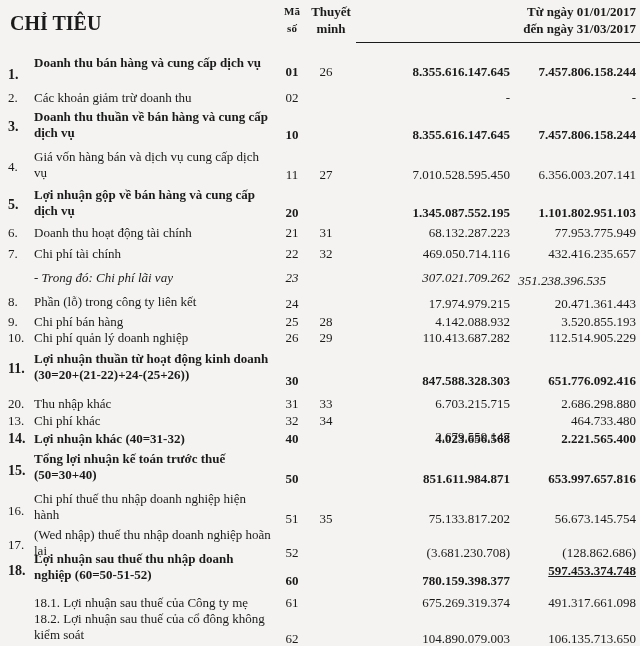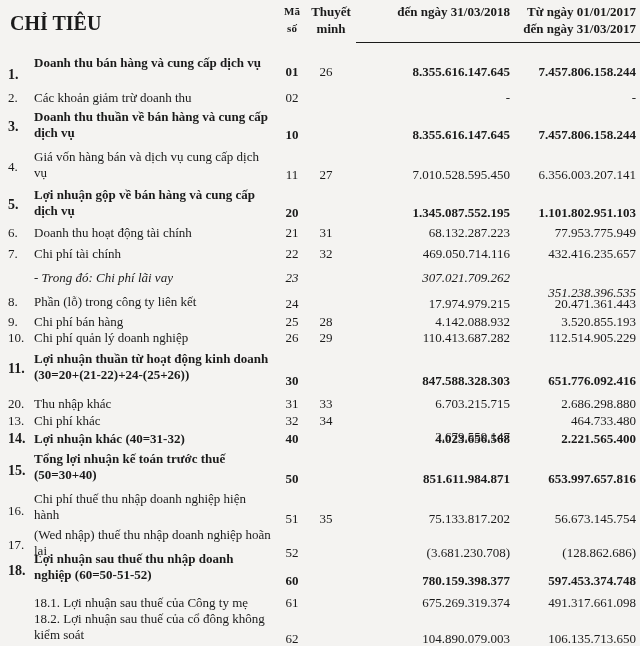--- a/index.html
+++ b/index.html
@@ -37,21 +37,20 @@
   <div class="title">CHỈ TIÊU</div>
   <div class="code">
     <div>Mã</div>
     <div>số</div>
   </div>
   <div class="note">
     <div>Thuyết</div>
     <div>minh</div>
   </div>
   <div class="p1">
-    <div>đến ngày 31/03/2018</div>
   </div>
   <div class="p2">
     <div>Từ ngày 01/01/2017</div>
     <div>đến ngày 31/03/2017</div>
   </div>
 </div>
 <div class="hline"></div>
 
 <div id="rows">
     <div class="row bold" style="top: 55px;">
@@ -109,21 +108,21 @@
       <div class="note" style="top: 0px;">32</div>
       <div class="v1" style="top: 0px;">469.050.714.116</div>
       <div class="v2" style="top: 0px;">432.416.235.657</div>
     </div>
     <div class="row italic" style="top: 270px;">
       <div class="num" style="top: 0px;"></div>
       <div class="lbl" style="top: 0px;">- Trong đó: Chi phí lãi vay</div>
       <div class="code" style="top: 0px;">23</div>
       <div class="note" style="top: 0px;"></div>
       <div class="v1" style="top: 0px;">307.021.709.262</div>
-      <div class="v2" style="top: 15px;">351.238.396.535</div>
+      <div class="v2" style="top: 3px; text-align: center;">351.238.396.535</div>
     </div>
     <div class="row normal" style="top: 294px;">
       <div class="num" style="top: 0px;">8.</div>
       <div class="lbl" style="top: 0px;">Phần (lỗ) trong công ty liên kết</div>
       <div class="code" style="top: 2px;">24</div>
       <div class="note" style="top: 2px;"></div>
       <div class="v1" style="top: 2px;">17.974.979.215</div>
       <div class="v2" style="top: 2px;">20.471.361.443</div>
     </div>
     <div class="row normal" style="top: 314px;">
@@ -197,21 +196,21 @@
       <div class="note" style="top: 18px;"></div>
       <div class="v1" style="top: 18px;">(3.681.230.708)</div>
       <div class="v2" style="top: 18px;">(128.862.686)</div>
     </div>
     <div class="row bold" style="top: 551px;">
       <div class="num" style="top: 12px;">18.</div>
       <div class="lbl" style="top: 0px;">Lợi nhuận sau thuế thu nhập doanh nghiệp (60=50-51-52)</div>
       <div class="code" style="top: 22px;">60</div>
       <div class="note" style="top: 22px;"></div>
       <div class="v1" style="top: 22px;">780.159.398.377</div>
-      <div class="v2" style="top: 22px;">597.453.374.748</div>
+      <div class="v2" style="top: 12px; text-decoration: underline;">597.453.374.748</div>
     </div>
     <div class="row sub" style="top: 595px;">
       <div class="num" style="top: 0px;"></div>
       <div class="lbl" style="top: 0px; left: 34px;">18.1. Lợi nhuận sau thuế của Công ty mẹ</div>
       <div class="code" style="top: 0px;">61</div>
       <div class="note" style="top: 0px;"></div>
       <div class="v1" style="top: 0px;">675.269.319.374</div>
       <div class="v2" style="top: 0px;">491.317.661.098</div>
     </div>
     <div class="row sub" style="top: 611px;">

